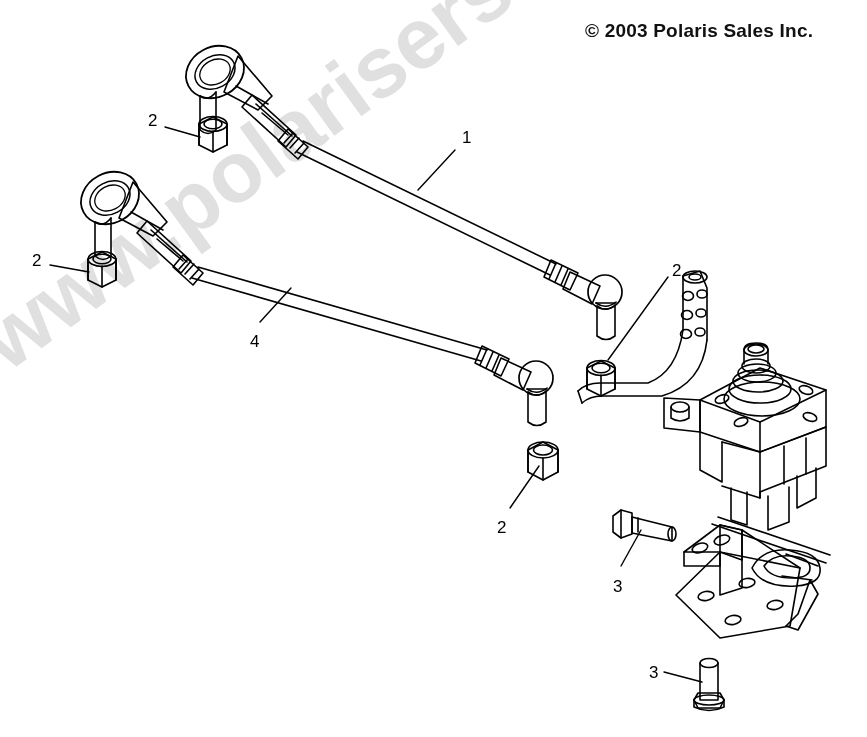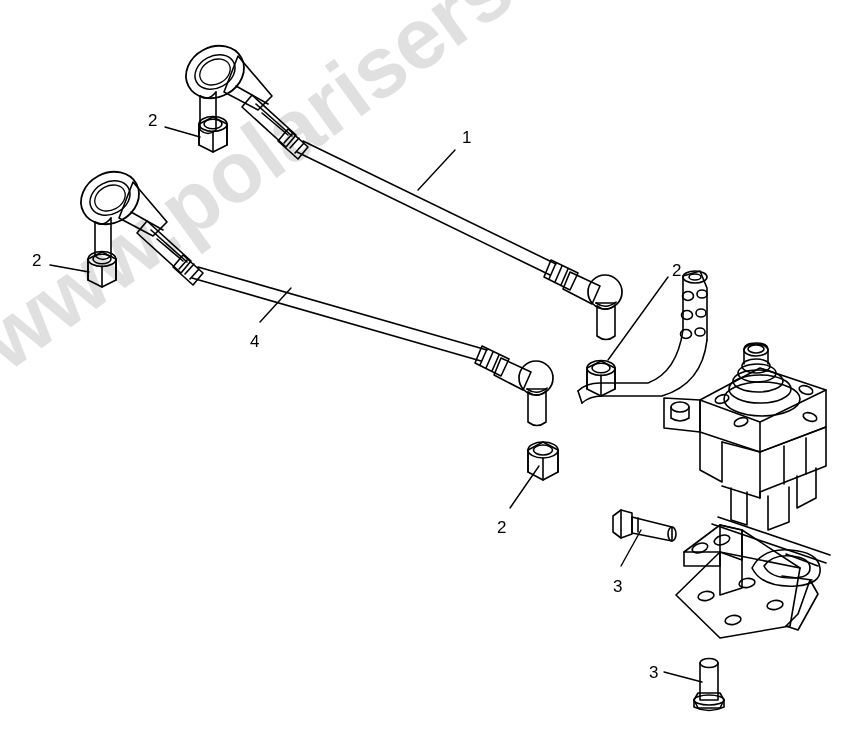--- a/index.html
+++ b/index.html
@@ -279,20 +279,21 @@
           <line x1="260" y1="322" x2="291" y2="288" stroke="#000000"></line>
           <line x1="668" y1="277" x2="608" y2="360" stroke="#000000"></line>
           <line x1="510" y1="508" x2="539" y2="466" stroke="#000000"></line>
           <line x1="621" y1="566" x2="641" y2="530" stroke="#000000"></line>
           <line x1="664" y1="672" x2="702" y2="682" stroke="#000000"></line>
         </g>
 
     </g>
   </svg>
 
+  <div class="copyright-line">© 2003 Polaris Sales Inc.</div>
 
   <div id="callout-layer">
       <div class="callout-label" style="left: 462px; top: 128px;">1</div>
       <div class="callout-label" style="left: 148px; top: 111px;">2</div>
       <div class="callout-label" style="left: 32px; top: 251px;">2</div>
       <div class="callout-label" style="left: 250px; top: 332px;">4</div>
       <div class="callout-label" style="left: 672px; top: 261px;">2</div>
       <div class="callout-label" style="left: 497px; top: 518px;">2</div>
       <div class="callout-label" style="left: 613px; top: 577px;">3</div>
       <div class="callout-label" style="left: 649px; top: 663px;">3</div>

